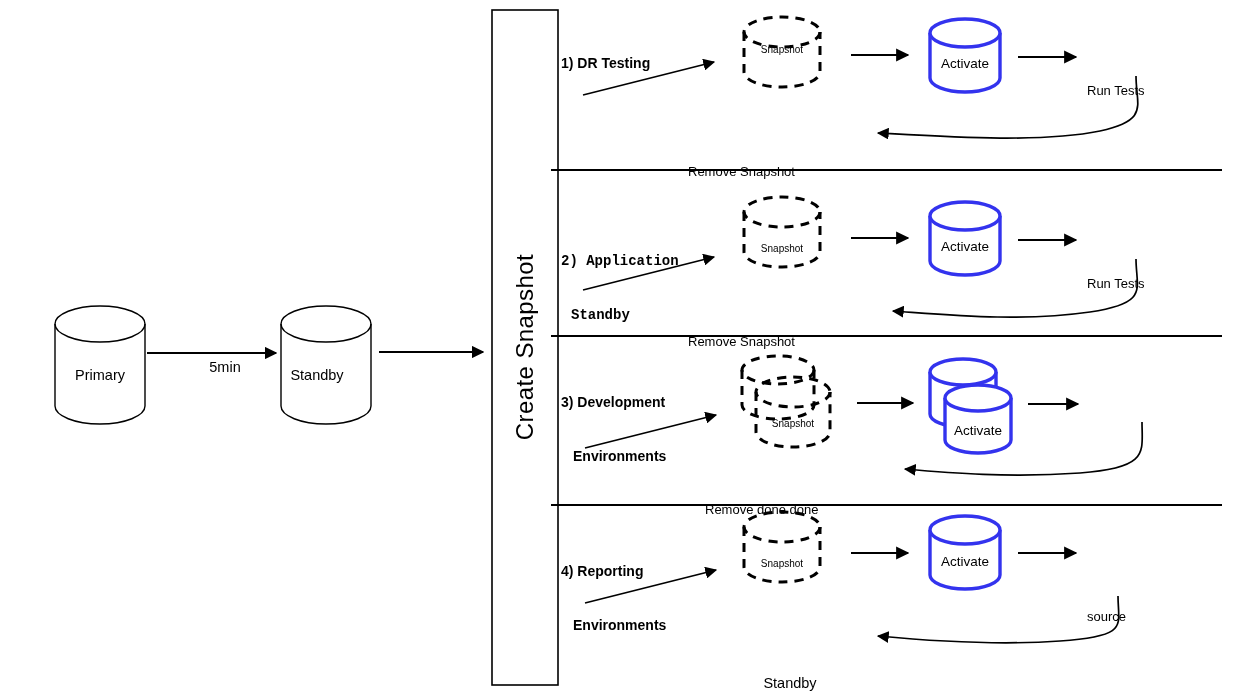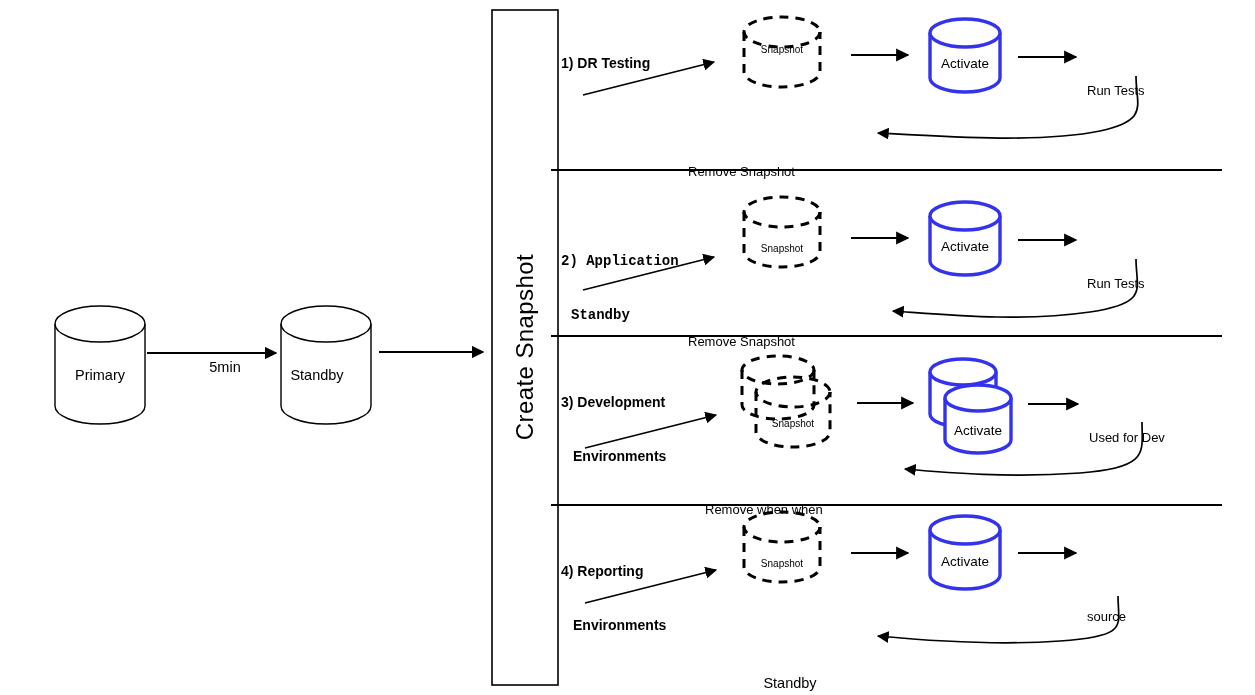--- a/index.html
+++ b/index.html
@@ -235,25 +235,22 @@
   <div class="lbl lbl-plain" style="left:688px; top:301px; width:190px;">
     <div>Remove Snapshot</div>
   </div>
 
   <div class="lbl lbl-head" style="left:561px; top:358px; width:185px;">
     <div>3) Development</div>
     <div style="padding-left:12px;">Environments</div>
   </div>
   <div class="lbl lbl-snap" style="left:753px; top:418px; width:80px;">Snapshot</div>
   <div class="lbl lbl-snap" style="left:941px; top:422px; width:74px; font-size:13.5px;">Activate</div>
-  <div class="lbl lbl-plain" style="left:1089px; top:397px; width:160px;">
-    <div>Used for Dev</div>
-  </div>
   <div class="lbl lbl-plain" style="left:705px; top:469px; width:200px;">
-    <div>Remove when when</div>
+    <div>Remove done done</div>
   </div>
 
   <div class="lbl lbl-head" style="left:561px; top:527px; width:185px;">
     <div>4) Reporting</div>
     <div style="padding-left:12px;">Environments</div>
   </div>
   <div class="lbl lbl-snap" style="left:742px; top:558px; width:80px;">Snapshot</div>
   <div class="lbl lbl-snap" style="left:928px; top:553px; width:74px; font-size:13.5px;">Activate</div>
   <div class="lbl lbl-plain" style="left:1087px; top:560px; width:165px; line-height:1.75;">
     <div>source</div>

